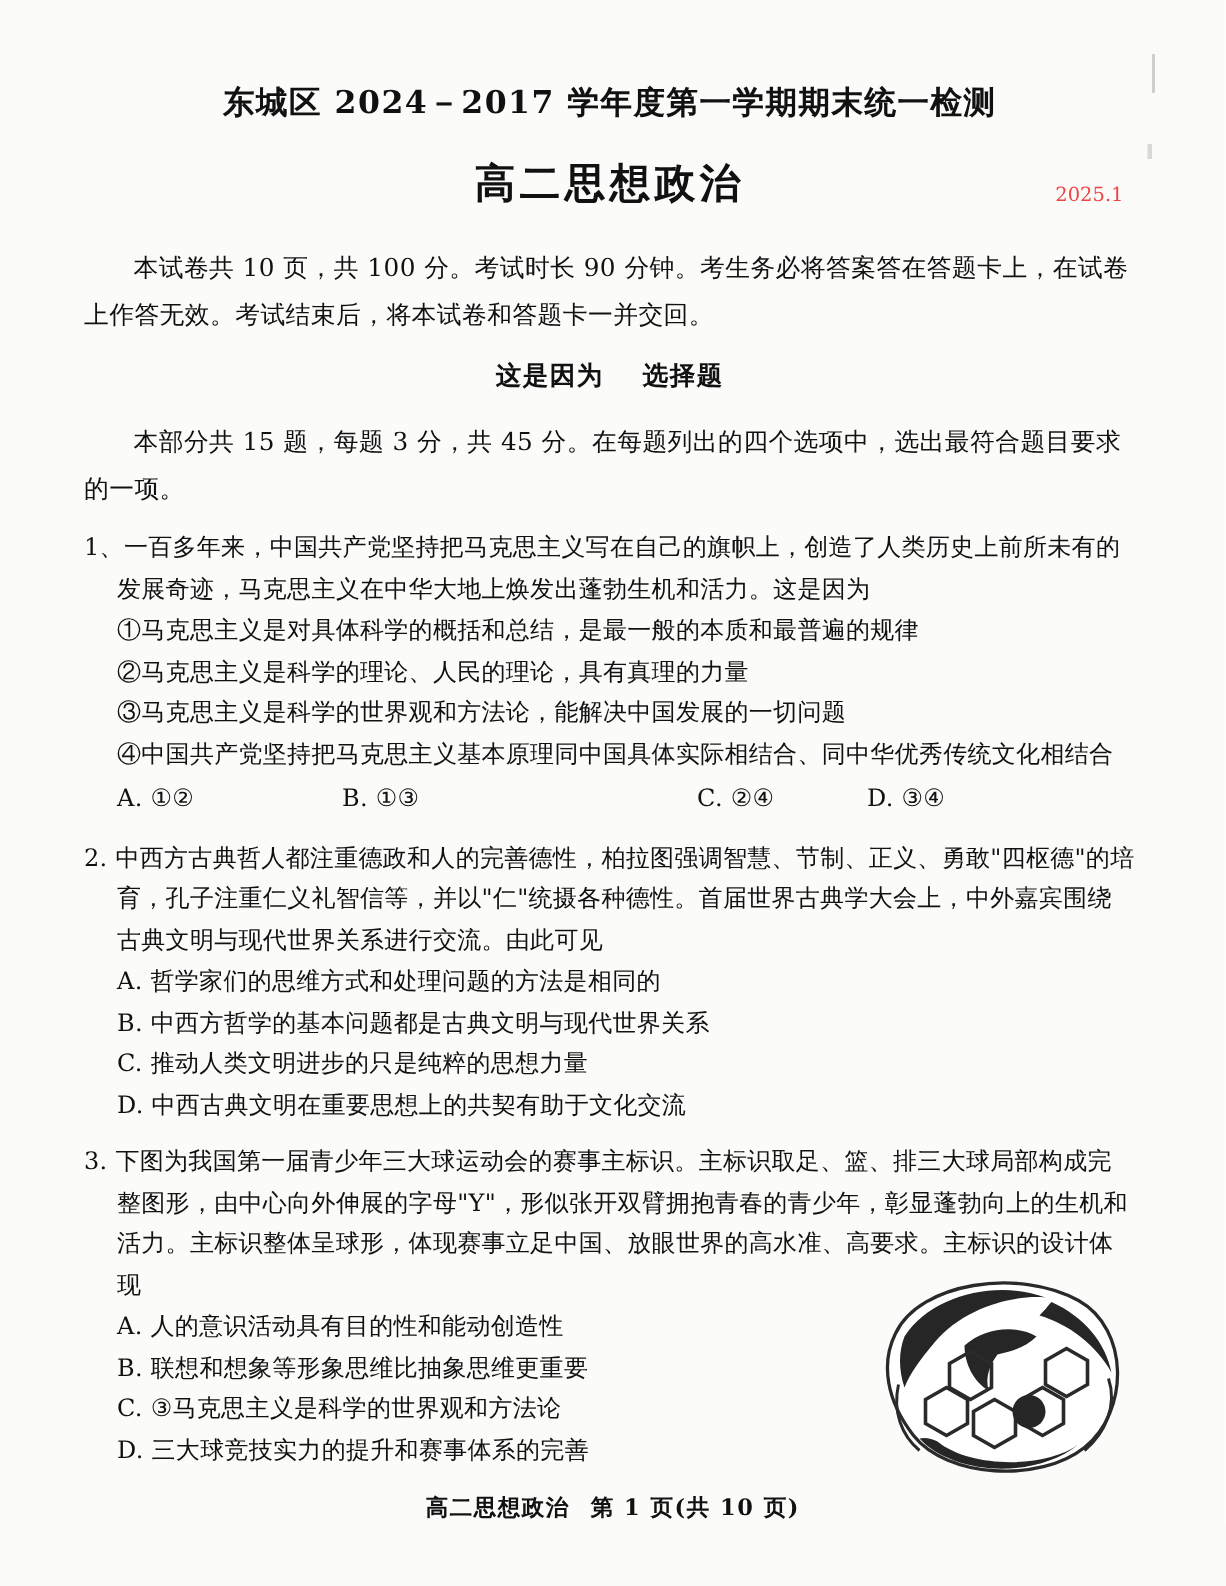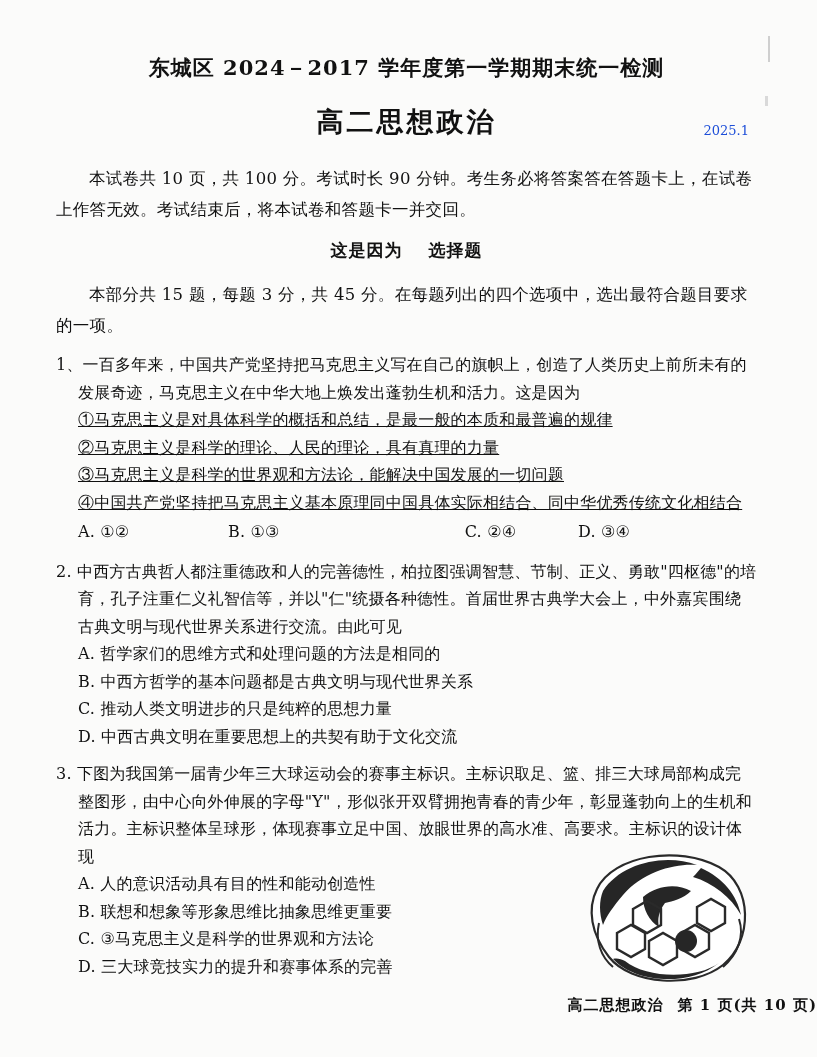--- a/index.html
+++ b/index.html
@@ -59,21 +59,21 @@
     font-weight: bold;
     letter-spacing: 3px;
   }
   .date-stamp {
     position: absolute;
     right: 8px;
     bottom: 2px;
     font-size: 13px;
     font-weight: normal;
     letter-spacing: 0;
-    color: #1d4ed8;
+    color: #ef4444;
   }
 
   .instructions {
     margin-top: 24px;
     font-size: 16.5px;
     line-height: 1.85;
     text-indent: 2em;
     letter-spacing: 0.3px;
   }
 
@@ -107,21 +107,20 @@
   .q-body {
     padding-left: 22px;
     text-indent: -22px;
   }
   .q-num {
     display: inline;
   }
   .q-sub {
     padding-left: 22px;
     display: block;
-    text-decoration: underline;
   }
   .q-opt {
     padding-left: 22px;
     display: block;
   }
   .opt-row {
     display: flex;
     padding-left: 22px;
     margin-top: 2px;
   }
@@ -142,21 +141,21 @@
     bottom: 70px;
     width: 190px;
     height: 150px;
   }
 
   .footer {
     position: absolute;
     bottom: 42px;
     left: 0;
     width: 100%;
-    text-align: right;
+    text-align: center;
     font-size: 15px;
     font-weight: bold;
     letter-spacing: 1px;
   }
   .footer .sep { display: inline-block; width: 14px; }
 </style>
 </head>
 <body>
 
 <div class="page">

